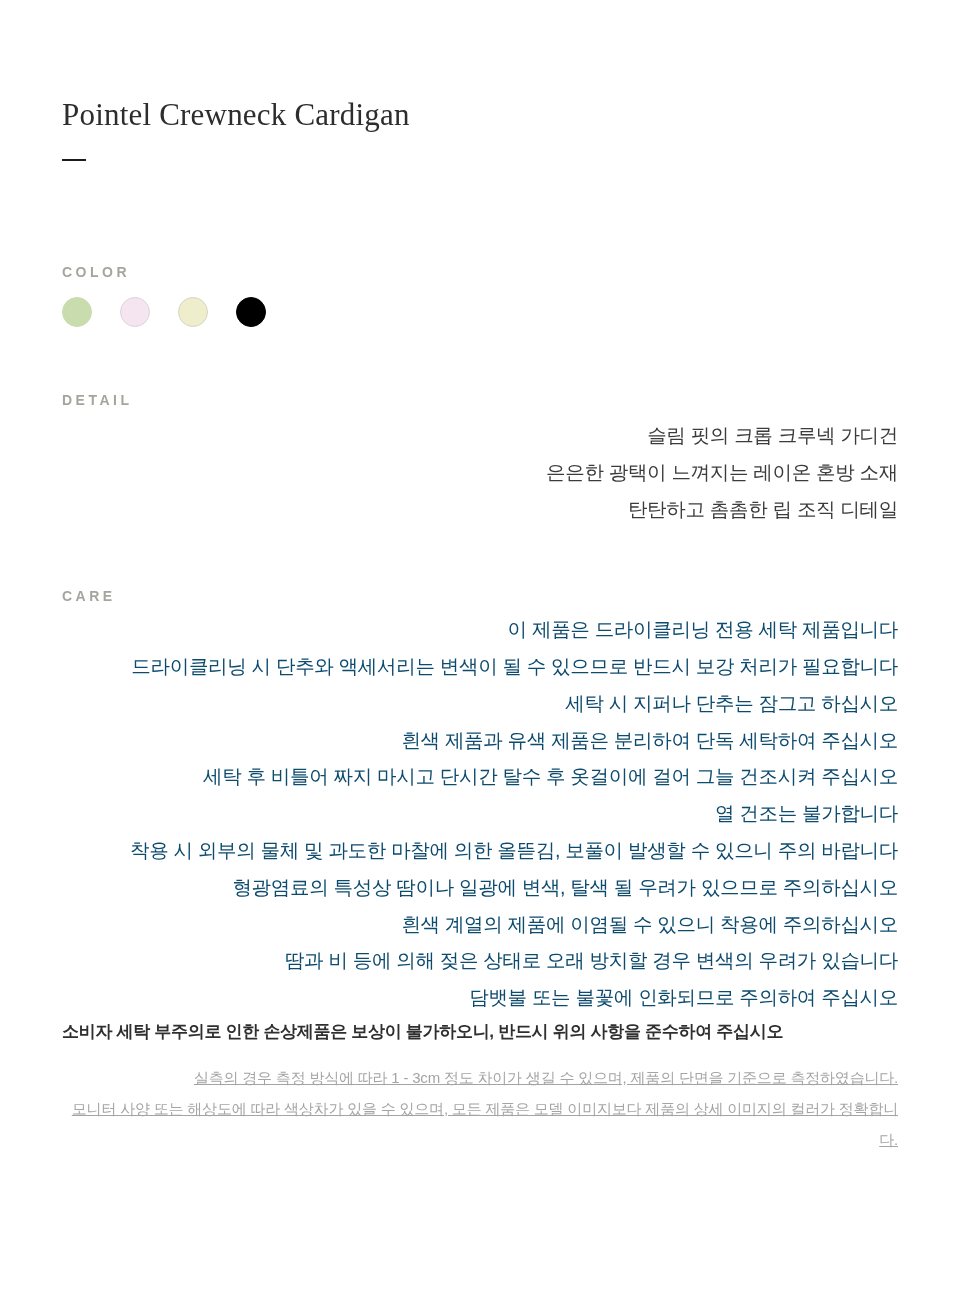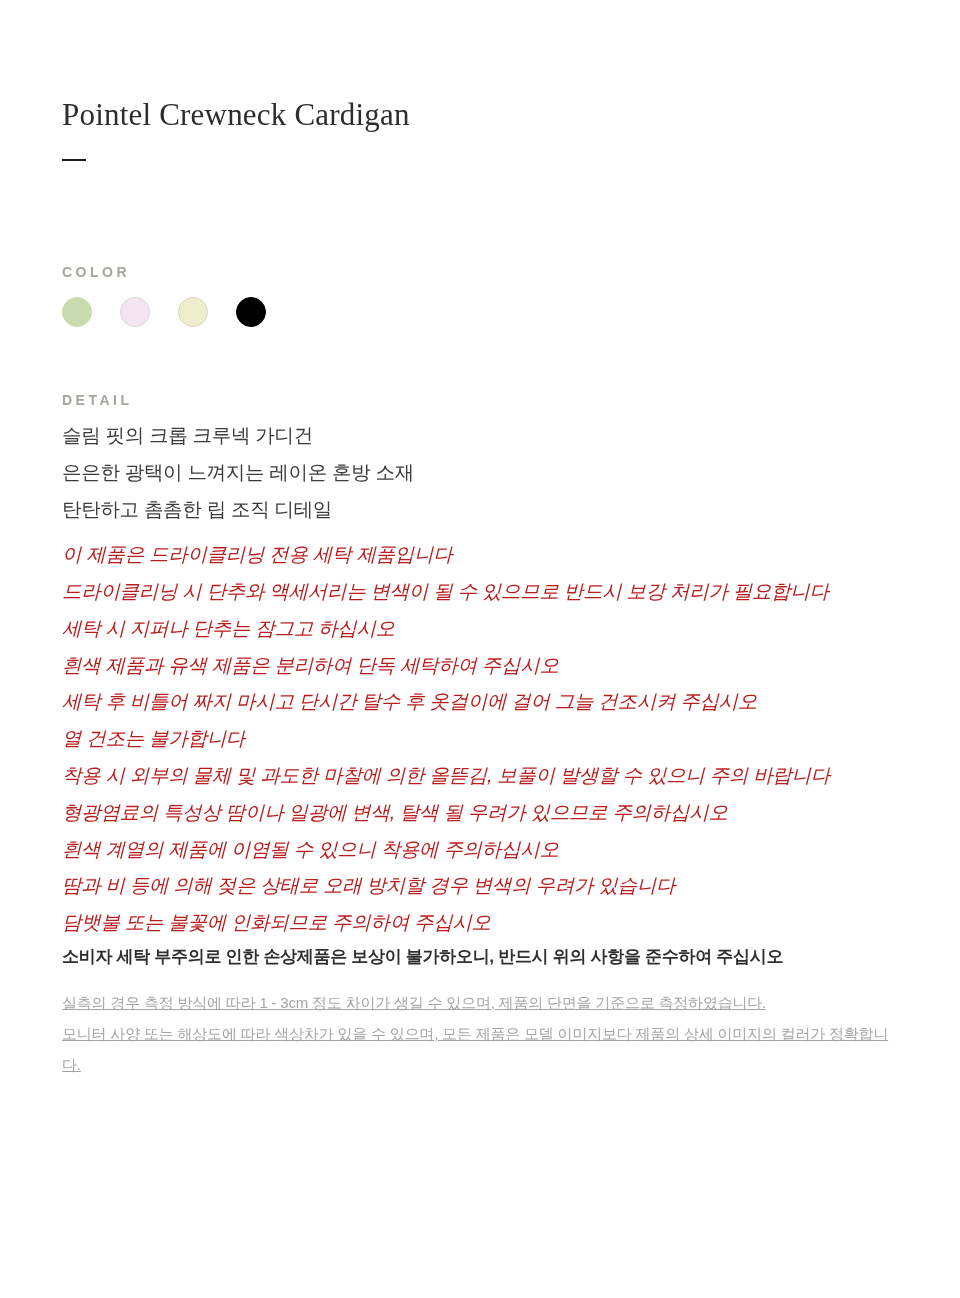--- a/index.html
+++ b/index.html
@@ -58,39 +58,39 @@
     height: 30px;
     border-radius: 50%;
     border: 1px solid transparent;
     display: inline-block;
     cursor: pointer;
   }
 
   
   .text-list {
     list-style: none;
+    text-align: right;
   }
   .detail-list {
     margin-top: 10px;
   }
   .detail-list li {
     font-size: 19.5px;
     line-height: 37px;
     color: #3b3b3b;
     letter-spacing: -0.3px;
   }
   .care-list {
     margin-top: 8px;
   }
   .care-list li {
     font-size: 19.5px;
     line-height: 36.8px;
-    color: #b91c1c;
+    color: #0c4a6e;
     letter-spacing: -0.3px;
-    font-style: italic;
   }
   .care-warning {
     margin-top: 2px;
     font-size: 17px;
     font-weight: 700;
     line-height: 28px;
     color: #2f2f2f;
     letter-spacing: -0.3px;
   }
 
@@ -126,20 +126,21 @@
     </div>
 
   <div class="section-label label-detail">DETAIL</div>
 
   <ul class="text-list detail-list">
       <li>슬림 핏의 크롭 크루넥 가디건</li>
       <li>은은한 광택이 느껴지는 레이온 혼방 소재</li>
       <li>탄탄하고 촘촘한 립 조직 디테일</li>
     </ul>
 
+  <div class="section-label label-care">CARE</div>
 
   <ul class="text-list care-list">
       <li>이 제품은 드라이클리닝 전용 세탁 제품입니다</li>
       <li>드라이클리닝 시 단추와 액세서리는 변색이 될 수 있으므로 반드시 보강 처리가 필요합니다</li>
       <li>세탁 시 지퍼나 단추는 잠그고 하십시오</li>
       <li>흰색 제품과 유색 제품은 분리하여 단독 세탁하여 주십시오</li>
       <li>세탁 후 비틀어 짜지 마시고 단시간 탈수 후 옷걸이에 걸어 그늘 건조시켜 주십시오</li>
       <li>열 건조는 불가합니다</li>
       <li>착용 시 외부의 물체 및 과도한 마찰에 의한 올뜯김, 보풀이 발생할 수 있으니 주의 바랍니다</li>
       <li>형광염료의 특성상 땀이나 일광에 변색, 탈색 될 우려가 있으므로 주의하십시오</li>

